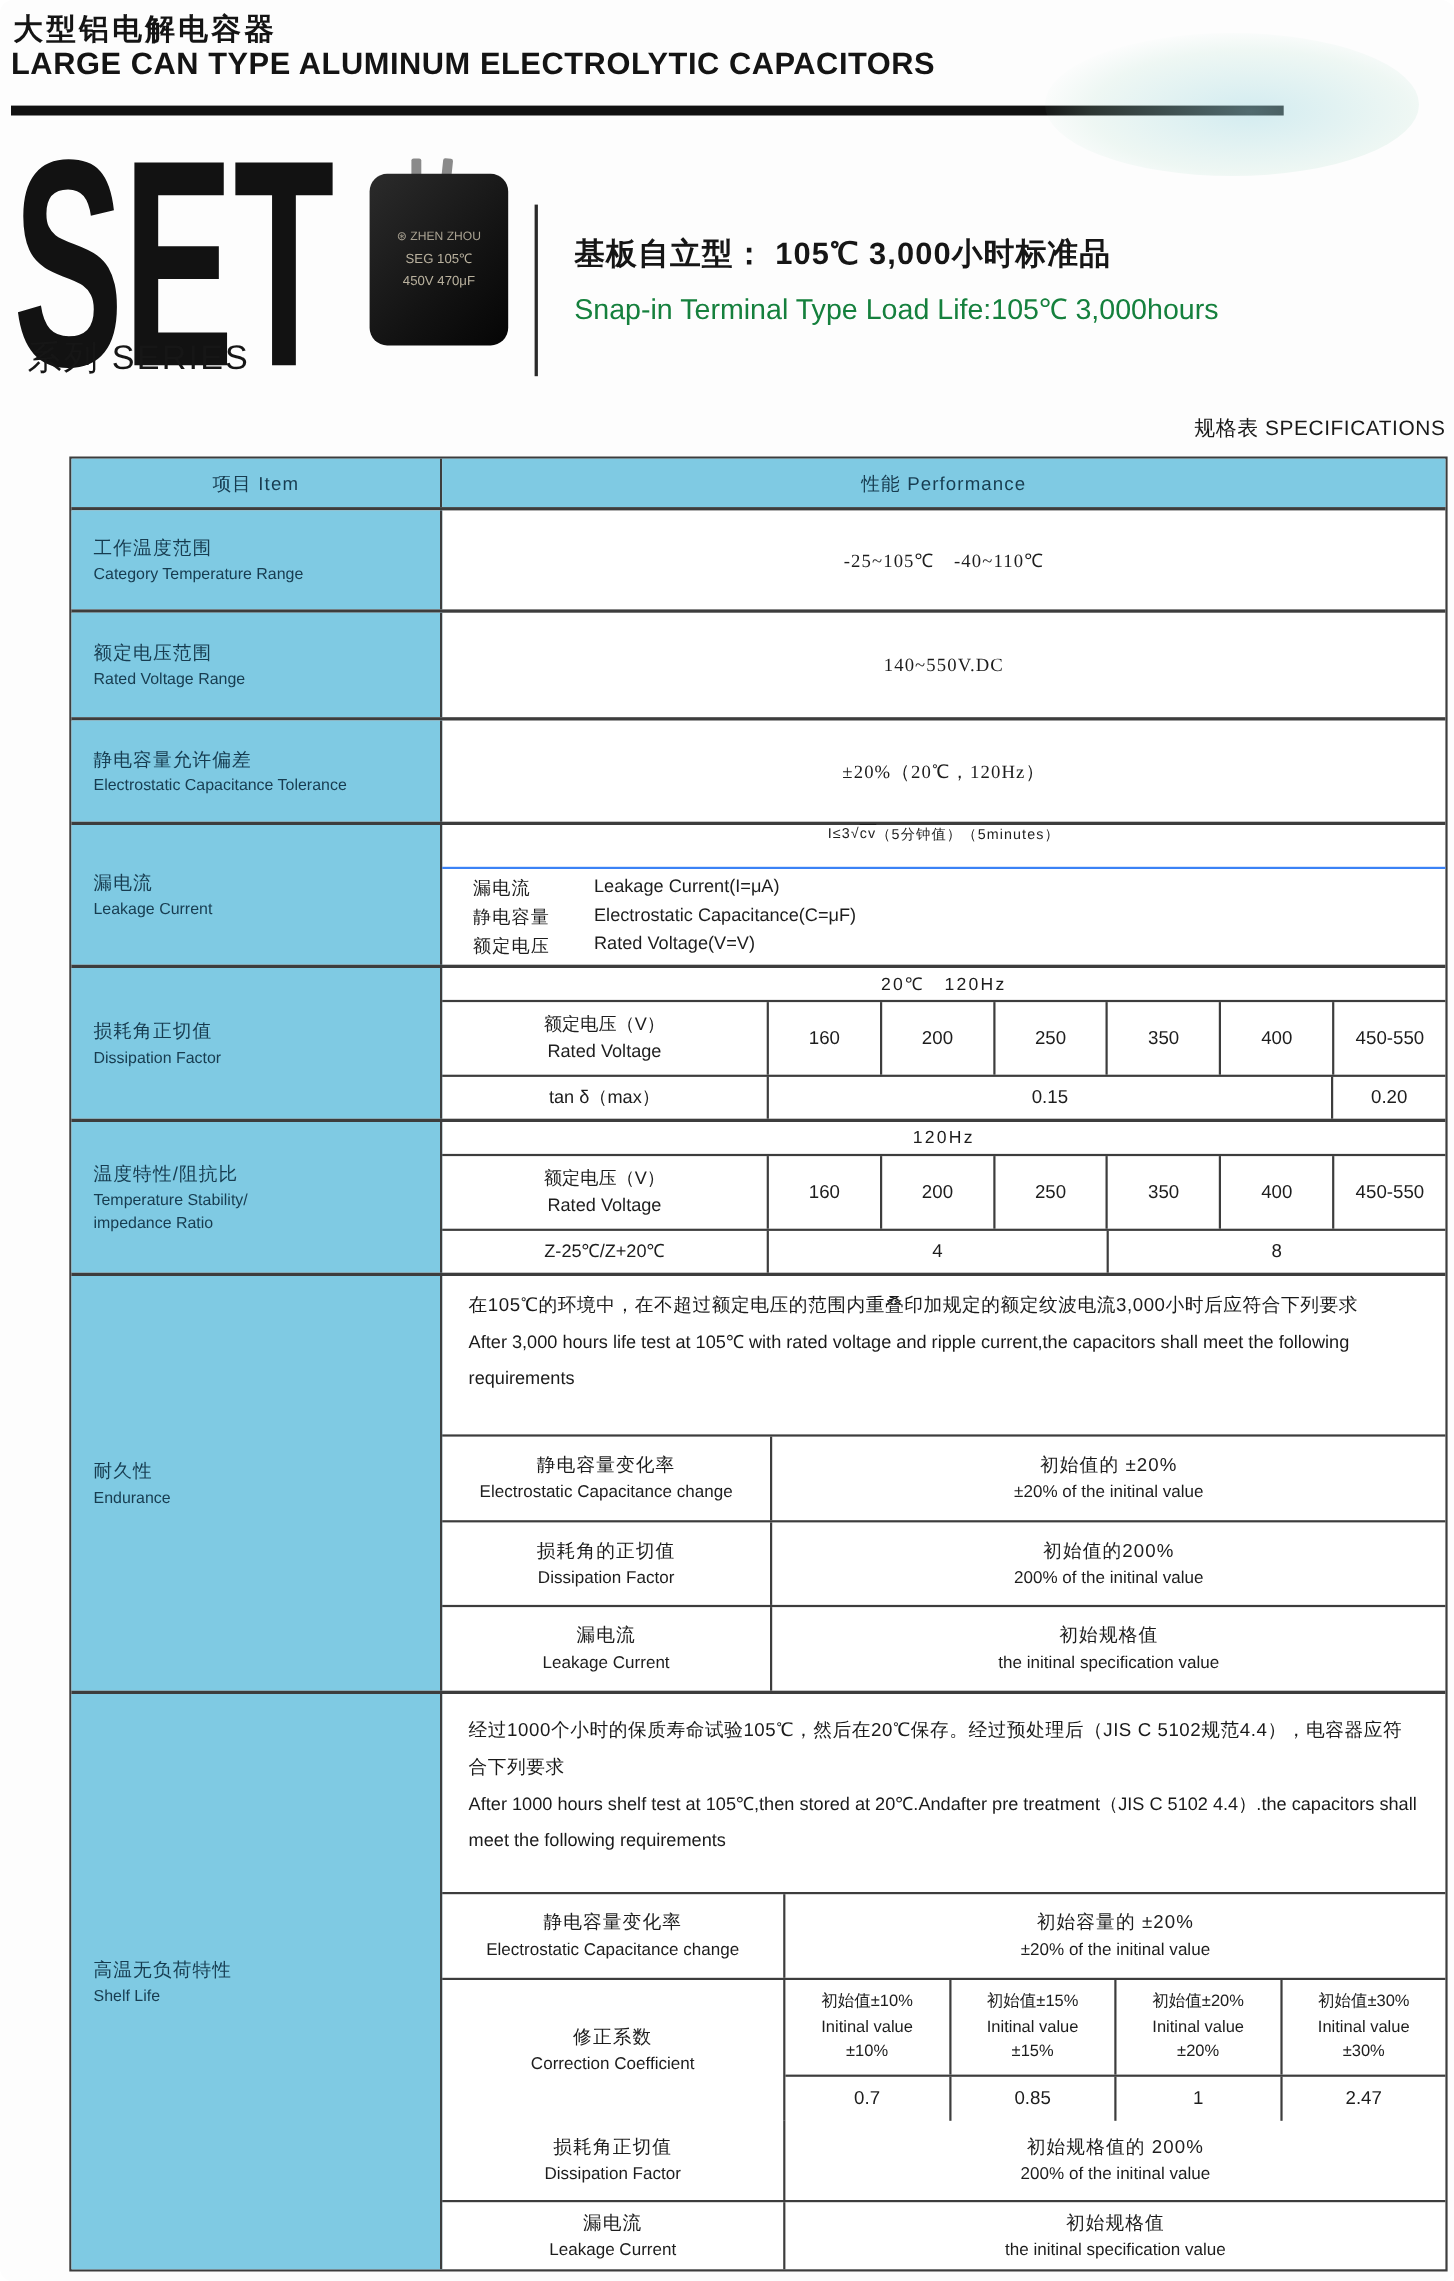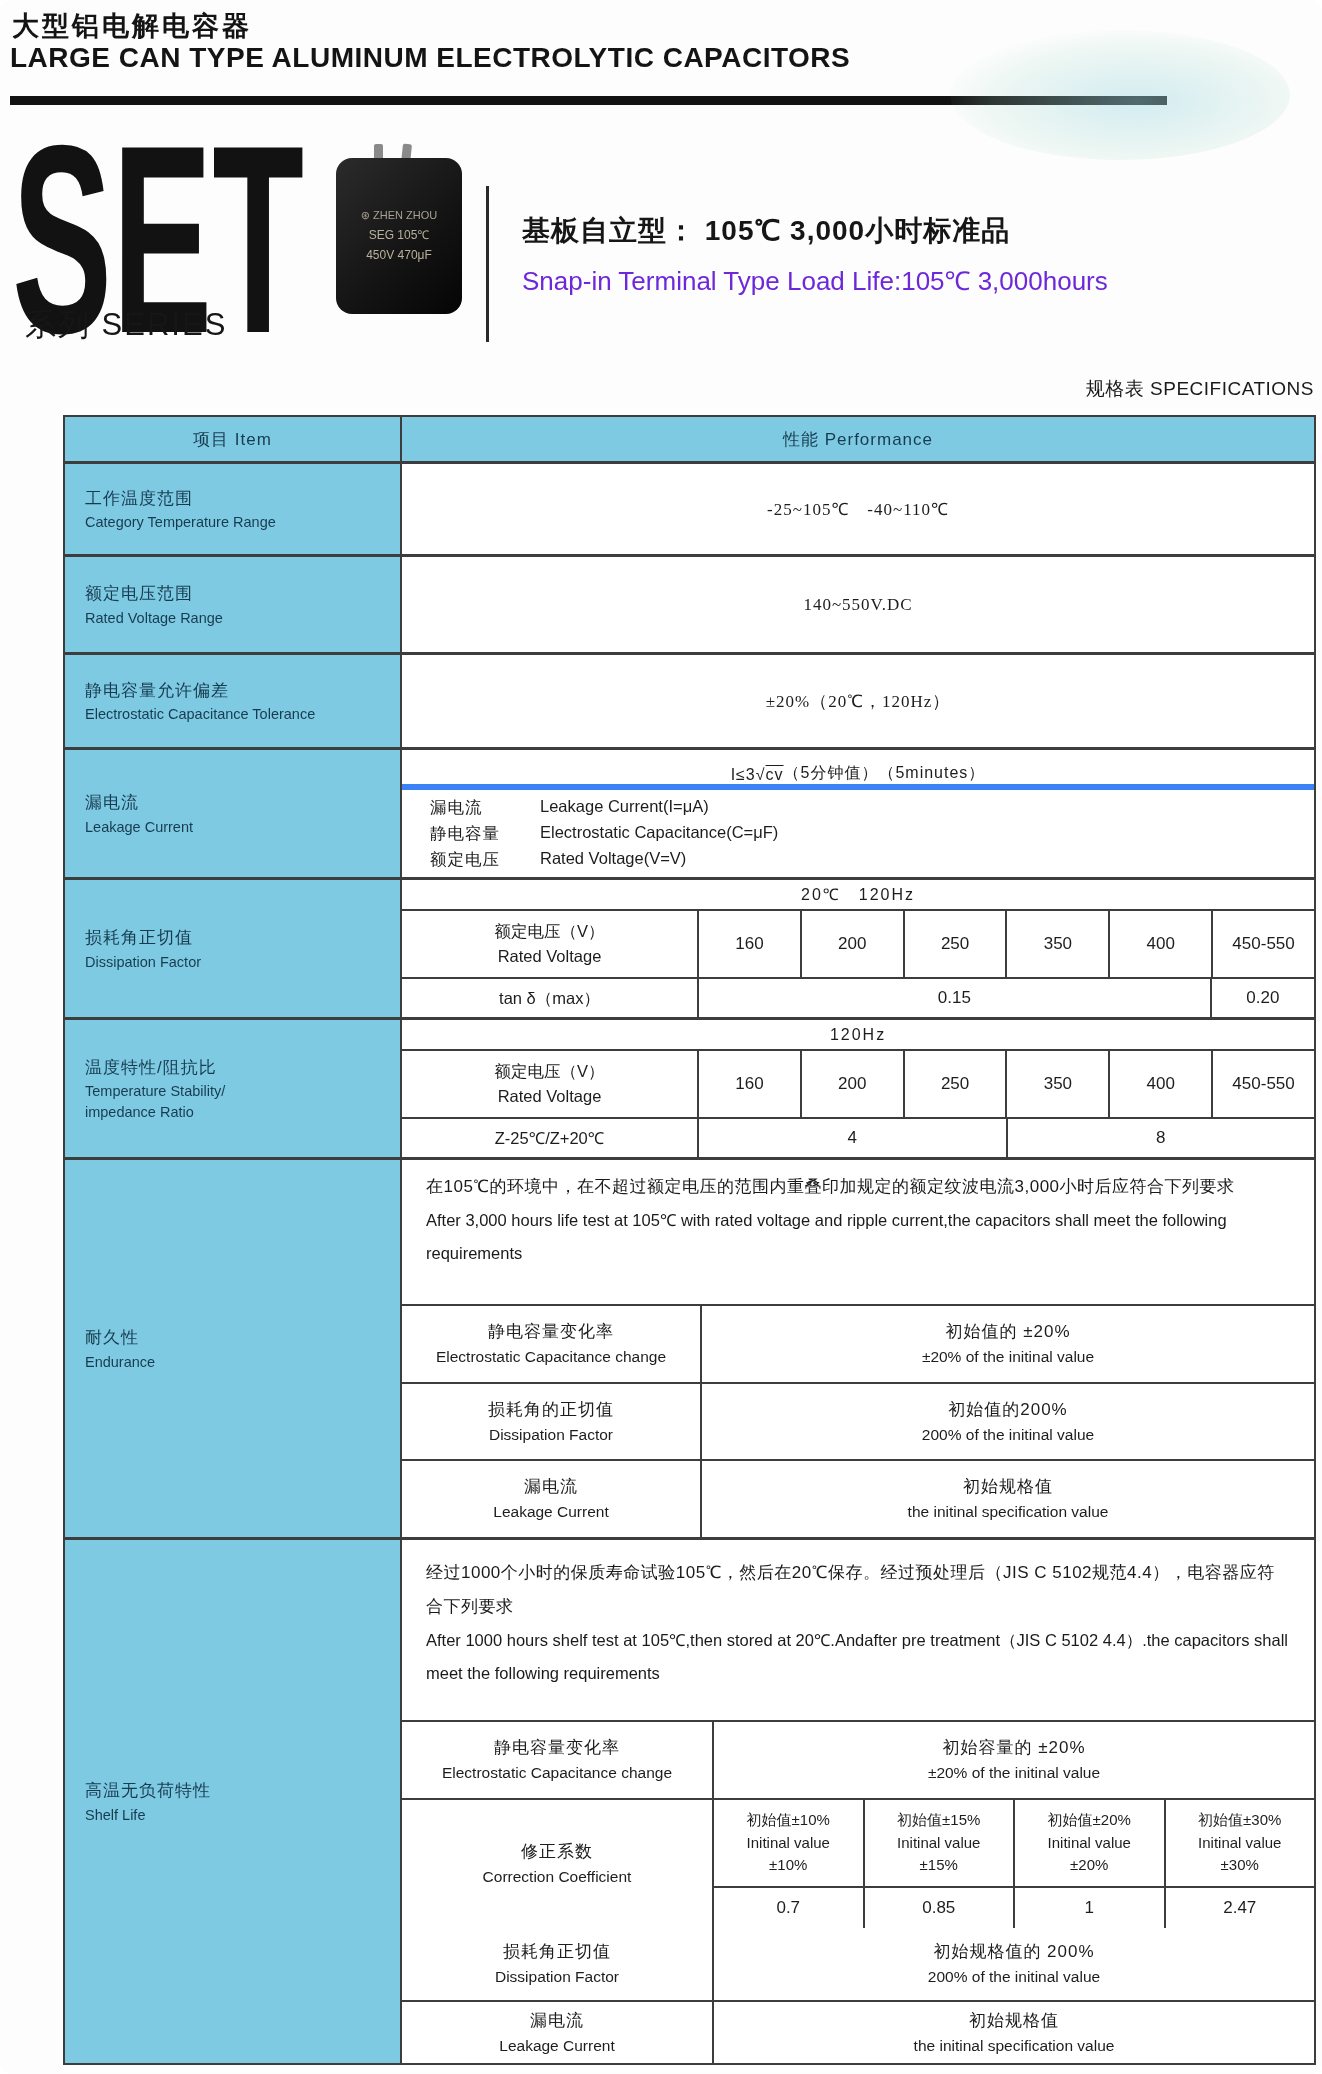--- a/index.html
+++ b/index.html
@@ -23,21 +23,21 @@
   .series-label { position:absolute; left:25px; top:304px; font-size:31px; color:#161616; letter-spacing:2px; }
   .cap-photo { position:absolute; left:336px; top:158px; width:126px; height:156px; }
   .cap-lead { position:absolute; top:-14px; width:9px; height:20px; background:#8a8a8a; border-radius:2px; }
   .cap-lead.l1 { left:38px; } .cap-lead.l2 { left:66px; transform:rotate(6deg); }
   .cap-body { position:absolute; inset:0; background:linear-gradient(135deg,#2b2b2b,#131313 60%,#050505);
     border-radius:16px; display:flex; flex-direction:column; justify-content:center; align-items:center;
     color:#b9b19e; font-size:12px; line-height:1.7; text-align:center; }
   .cap-body .brand { font-size:11px; color:#a9a292; }
   .series-vline { position:absolute; left:486px; top:186px; width:3px; height:156px; background:#2a2a2a; }
   .series-desc-zh { position:absolute; left:522px; top:212px; font-size:28px; font-weight:bold; color:#161616; letter-spacing:1px; }
-  .series-desc-en { position:absolute; left:522px; top:262px; font-size:26px; color:#6d28d9; }
+  .series-desc-en { position:absolute; left:522px; top:262px; font-size:26px; color:#15803d; }
 
   .spec-heading { position:absolute; right:8px; top:376px; font-size:19px; color:#1a1a1a; letter-spacing:0.5px; }
 
   
   .spec-table { position:absolute; left:63px; top:415px; width:1253px; height:1650px;
     border:2px solid #3d3d3d; display:flex; flex-direction:column; background:#fff; }
   .trow { display:flex; flex:0 0 auto; }
   .trow + .trow { border-top:3px solid #3d3d3d; }
   .lcell { flex:0 0 337px; background:#7fcae3; border-right:2px solid #3d3d3d;
     display:flex; flex-direction:column; justify-content:center; padding:8px 10px 8px 20px;
@@ -46,22 +46,22 @@
   .lcell .en { font-size:14.5px; line-height:1.4; }
   .rcontent { flex:1 1 auto; display:flex; flex-direction:column; min-width:0; }
   .vcenter { justify-content:center; align-items:center; display:flex; flex:1;font-family:Liberation Serif, serif; }
   .val { font-size:17px; color:#1d1d1d; letter-spacing:1px; }
 
   .thead .lcell { justify-content:center; align-items:center; padding:0; }
   .thead .hcell { font-size:17px; color:#173c50; letter-spacing:1px; }
   .thead .rcontent { background:#7fcae3; justify-content:center; align-items:center; }
 
   
-  .leak-formula { flex:0 0 40px; border-bottom:6px solid #3b82f6; display:flex; justify-content:center; align-items:flex-end;
-    font-size:16px; letter-spacing:1px; }
+  .leak-formula { flex:0 0 40px; border-bottom:2px solid #3b82f6; display:flex; justify-content:center; align-items:flex-start;
+    font-size:13px; letter-spacing:1px; }
   .overline { text-decoration:overline; }
   .leak-legend { flex:1; display:flex; flex-direction:column; justify-content:center; padding-left:28px; gap:4px; }
   .leg-line { display:flex; font-size:16.5px; }
   .leg-line .lz { width:110px; letter-spacing:1px; }
 
   
   .cond-strip { flex:0 0 31px; border-bottom:2px solid #3d3d3d; display:flex; justify-content:center; align-items:center;
     font-size:16px; letter-spacing:2px; }
   .vrow { flex:0 0 68px; display:flex; border-bottom:2px solid #3d3d3d; }
   .v-label { flex:0 0 297px; border-right:2px solid #3d3d3d; display:flex; flex-direction:column; justify-content:center; align-items:center;

